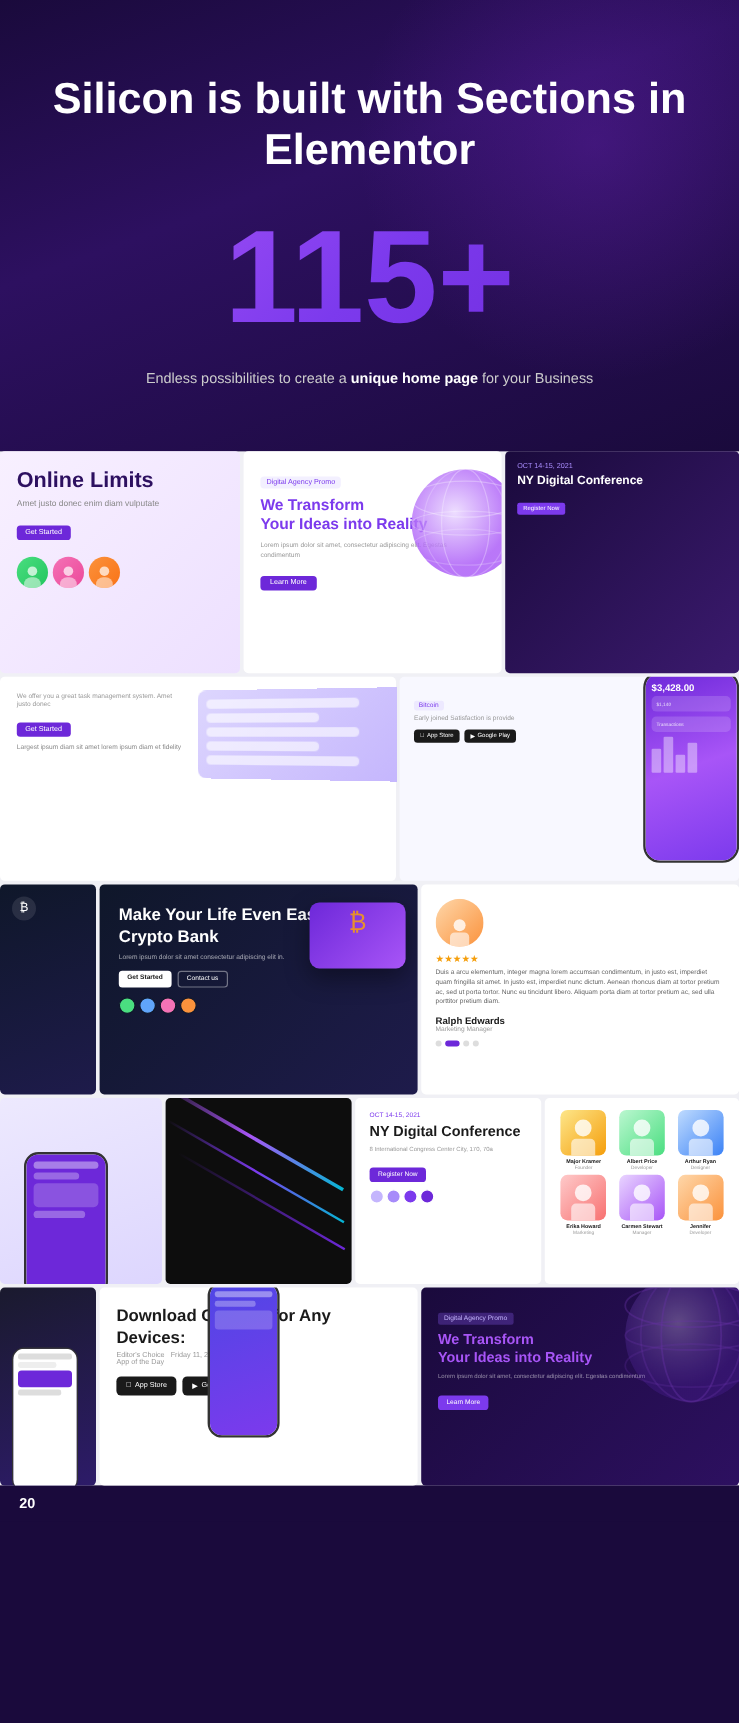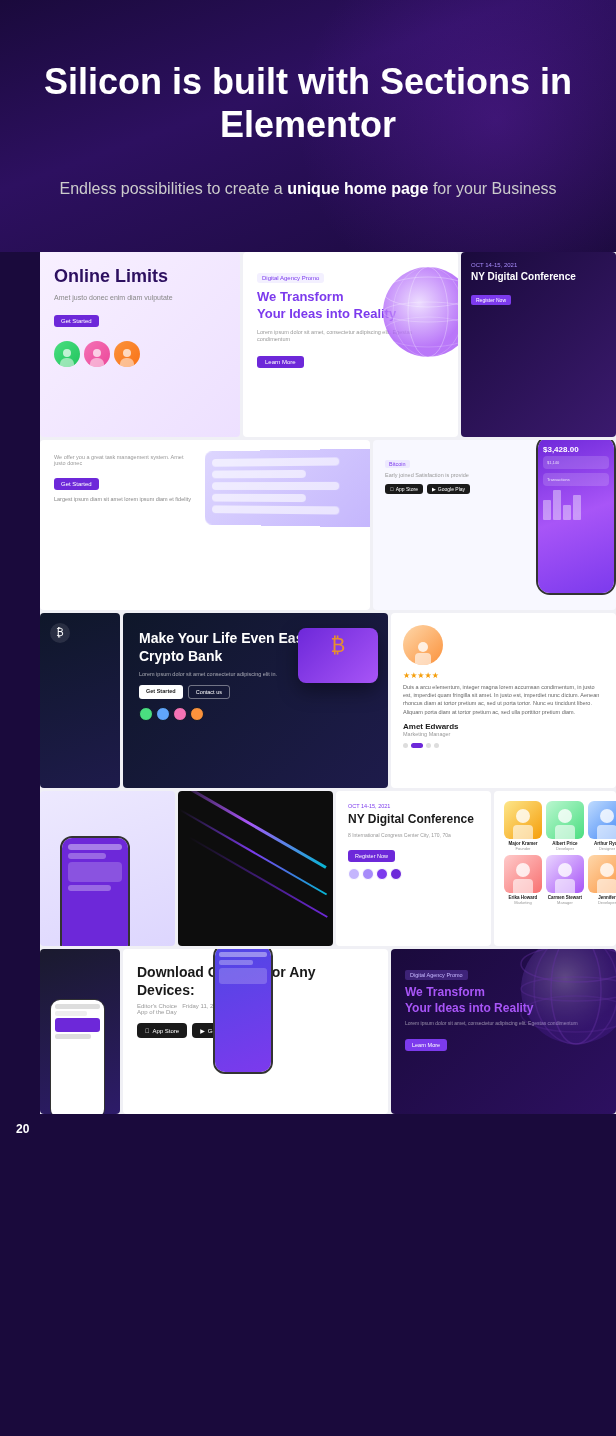--- a/index.html
+++ b/index.html
@@ -42,35 +42,34 @@
       -webkit-background-clip: text;
       -webkit-text-fill-color: transparent;
       background-clip: text;
       line-height: 1;
       margin-bottom: 20px;
       position: relative;
       z-index: 1;
     }
     .hero-sub {
       color: #ccc;
-      font-size: 16px;
+      font-size: 12px;
       line-height: 1.6;
       position: relative;
       z-index: 1;
     }
     .hero-sub strong {
       color: #fff;
       font-weight: 700;
     }
 
     
     .grid-section {
       background: #f0f0f5;
       padding: 0;
-      margin-left: 40px;
     }
 
     
     .row-1 {
       display: flex;
       height: 185px;
       gap: 3px;
     }
     .card {
       overflow: hidden;
@@ -779,20 +778,21 @@
       border-radius: 4px 4px 0 0;
       background: rgba(255,255,255,0.6);
       margin: 0 auto;
     }
   </style>
 </head>
 <body>
 
 <div class="hero">
   <h1 class="hero-title">Silicon is built with Sections in Elementor</h1>
+  <div class="hero-number">115+</div>
   <p class="hero-sub">
     <span>Endless possibilities to create a </span><strong>unique home page</strong><span> for your Business</span>
   </p>
 </div>
 
 <div class="grid-section">
 
   <div class="row-1">
 
     <div class="card card-online-limits">
@@ -942,21 +942,21 @@
       <div class="testimonial-avatar">
         <div style="width:100%;height:100%;display:flex;align-items:flex-end;justify-content:center;background:linear-gradient(135deg,#fed7aa,#fb923c)">
           <div style="width:24px;text-align:center">
             <div class="face-circle"></div>
             <div class="body-rect"></div>
           </div>
         </div>
       </div>
       <div class="stars">★★★★★</div>
       <div class="testimonial-text">Duis a arcu elementum, integer magna lorem accumsan condimentum, in justo est, imperdiet quam fringilla sit amet. In justo est, imperdiet nunc dictum. Aenean rhoncus diam at tortor pretium ac, sed ut porta tortor. Nunc eu tincidunt libero. Aliquam porta diam at tortor pretium ac, sed ulla porttitor pretium diam.</div>
-      <div class="testimonial-name">Amet Edwards</div>
+      <div class="testimonial-name">Ralph Edwards</div>
       <div class="testimonial-role">Marketing Manager</div>
       <div class="pagination-dots">
         <div class="dot"></div>
         <div class="dot active"></div>
         <div class="dot"></div>
         <div class="dot"></div>
       </div>
     </div>
   </div>
 

